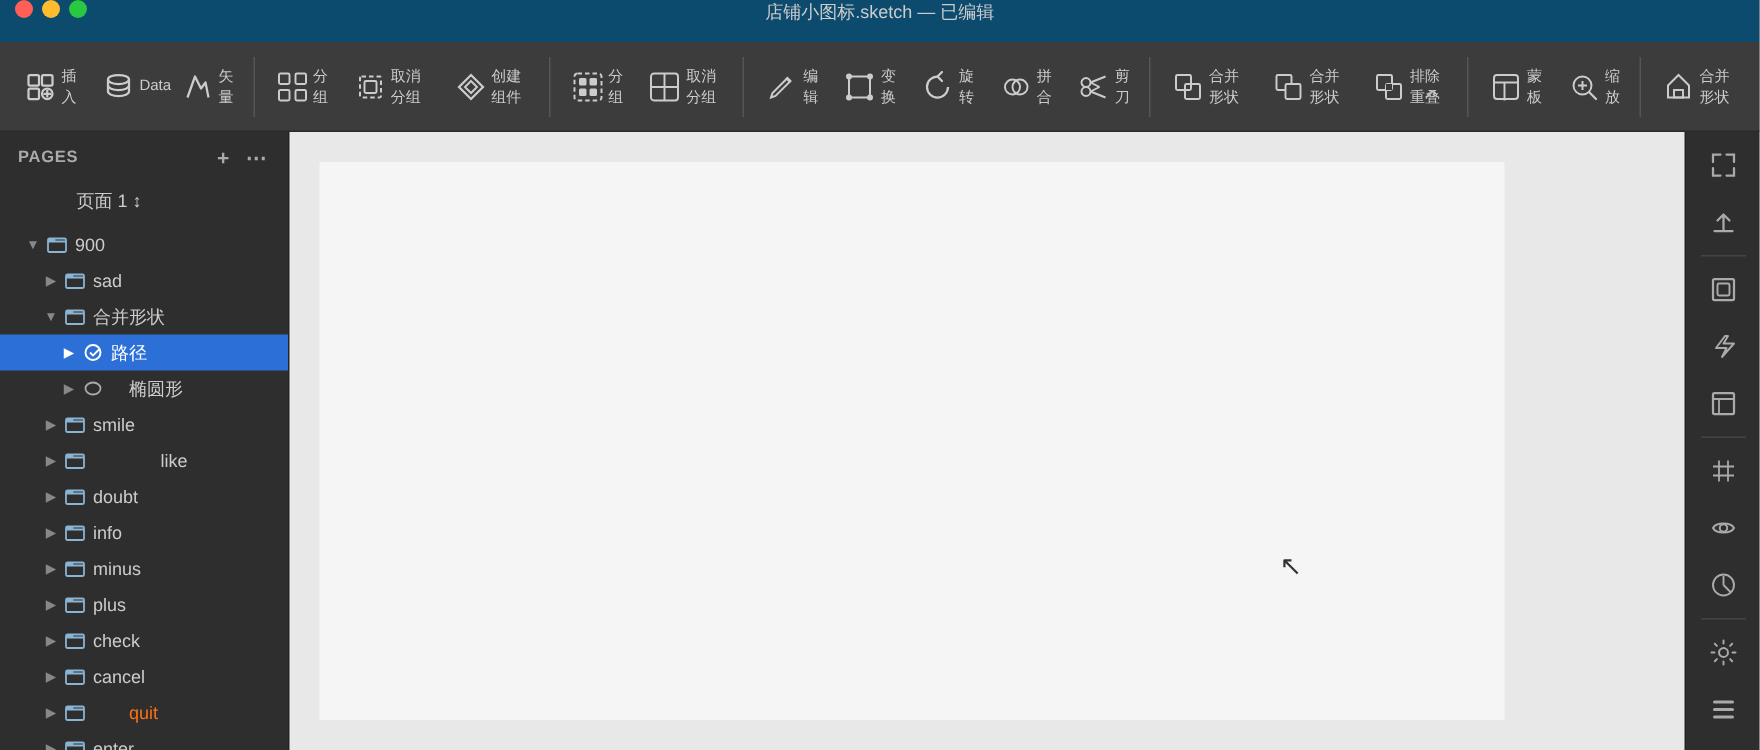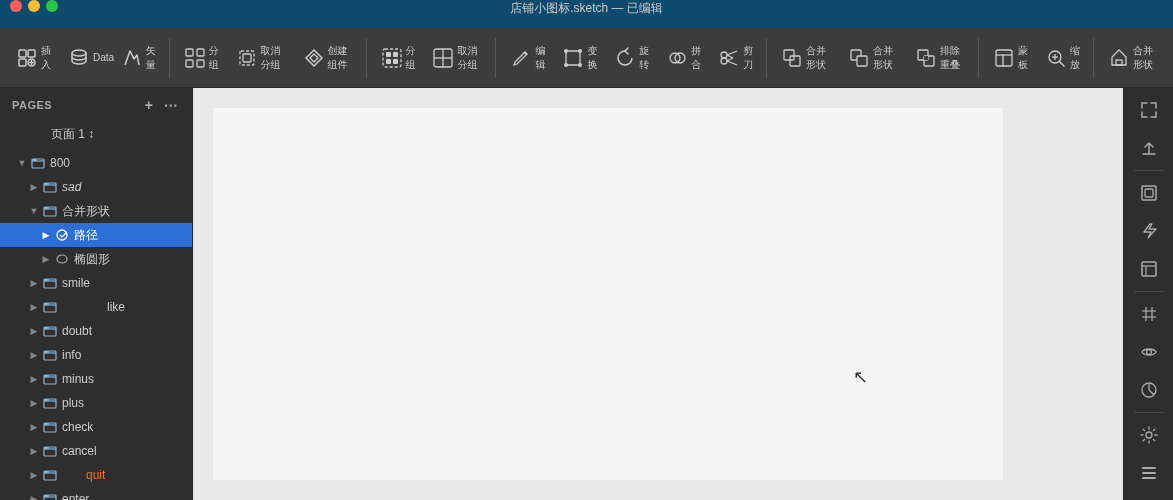--- a/index.html
+++ b/index.html
@@ -399,33 +399,33 @@
 
       <div class="layer-row layer-indent-1">
         <span class="chevron">▼</span>
         <span class="layer-icon folder-icon-color">
           <svg width="14" height="14" viewBox="0 0 14 14" fill="none">
               <rect x="1" y="3" width="12" height="9" rx="1" stroke="#8ab4d4" stroke-width="1.2"></rect>
               <path d="M1 5h12" stroke="#8ab4d4" stroke-width="1.2"></path>
               <rect x="1" y="3" width="5" height="2" rx="1" fill="#8ab4d4"></rect>
             </svg>
         </span>
-        <span style="font-size:12px;color:#ccc;">800</span>
-      </div>
-
-      <div class="layer-row layer-indent-2">
-        <span class="chevron">▶</span>
-        <span class="layer-icon folder-icon-color">
-          <svg width="14" height="14" viewBox="0 0 14 14" fill="none">
-              <rect x="1" y="3" width="12" height="9" rx="1" stroke="#8ab4d4" stroke-width="1.2"></rect>
-              <path d="M1 5h12" stroke="#8ab4d4" stroke-width="1.2"></path>
-              <rect x="1" y="3" width="5" height="2" rx="1" fill="#8ab4d4"></rect>
-            </svg>
-        </span>
-        <span style="font-size:12px;color:#ccc;font-style:italic;">sad</span>
+        <span style="font-size:12px;color:#ccc;">900</span>
+      </div>
+
+      <div class="layer-row layer-indent-2">
+        <span class="chevron">▶</span>
+        <span class="layer-icon folder-icon-color">
+          <svg width="14" height="14" viewBox="0 0 14 14" fill="none">
+              <rect x="1" y="3" width="12" height="9" rx="1" stroke="#8ab4d4" stroke-width="1.2"></rect>
+              <path d="M1 5h12" stroke="#8ab4d4" stroke-width="1.2"></path>
+              <rect x="1" y="3" width="5" height="2" rx="1" fill="#8ab4d4"></rect>
+            </svg>
+        </span>
+        <span style="font-size:12px;color:#ccc;">sad</span>
       </div>
 
       <div class="layer-row layer-indent-2">
         <span class="chevron">▼</span>
         <span class="layer-icon folder-icon-color">
           <svg width="14" height="14" viewBox="0 0 14 14" fill="none">
               <rect x="1" y="3" width="12" height="9" rx="1" stroke="#8ab4d4" stroke-width="1.2"></rect>
               <path d="M1 5h12" stroke="#8ab4d4" stroke-width="1.2"></path>
               <rect x="1" y="3" width="5" height="2" rx="1" fill="#8ab4d4"></rect>
             </svg>
@@ -444,21 +444,21 @@
         <span style="font-size:12px;color:#fff;">路径</span>
       </div>
 
       <div class="layer-row layer-indent-3">
         <span class="chevron">▶</span>
         <span class="layer-icon">
           <svg width="14" height="14" viewBox="0 0 14 14" fill="none">
               <ellipse cx="7" cy="7" rx="5" ry="4" stroke="#aaa" stroke-width="1.2"></ellipse>
             </svg>
         </span>
-        <span style="font-size:12px;color:#ccc;">椭圆形</span>
+        <span style="font-size:12px;color:#ccc;margin-left:12px;">椭圆形</span>
       </div>
 
       <div class="layer-row layer-indent-2">
         <span class="chevron">▶</span>
         <span class="layer-icon folder-icon-color">
           <svg width="14" height="14" viewBox="0 0 14 14" fill="none">
               <rect x="1" y="3" width="12" height="9" rx="1" stroke="#8ab4d4" stroke-width="1.2"></rect>
               <path d="M1 5h12" stroke="#8ab4d4" stroke-width="1.2"></path>
               <rect x="1" y="3" width="5" height="2" rx="1" fill="#8ab4d4"></rect>
             </svg>

